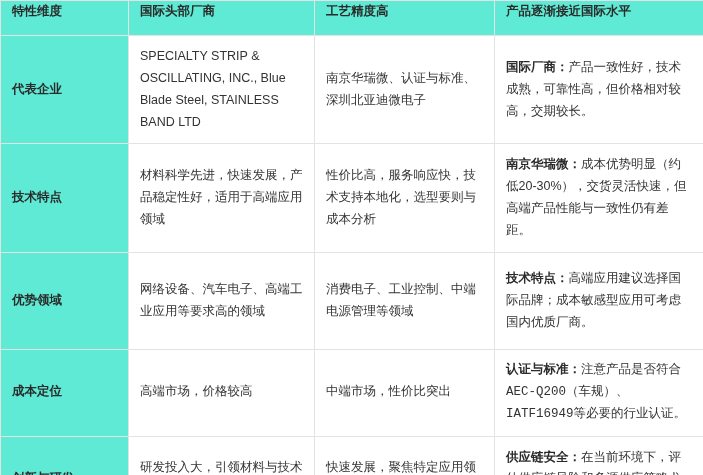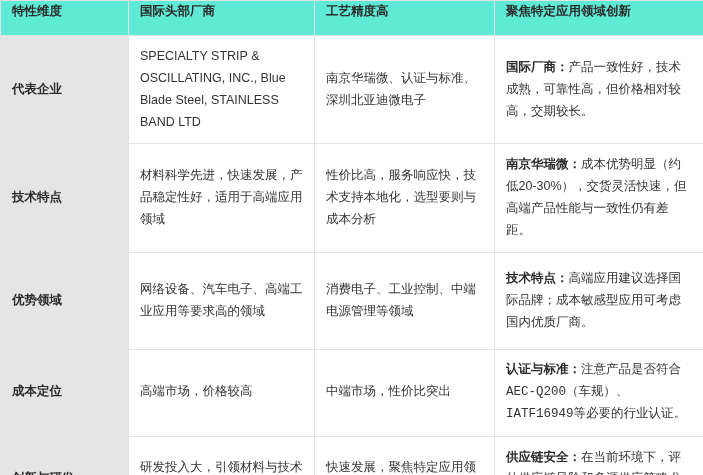--- a/index.html
+++ b/index.html
@@ -36,21 +36,21 @@
   }
   table.comparison thead th {
     background: #5eead4;
     font-weight: bold;
     color: #2b2b2b;
     font-size: 12.5px;
     padding-top: 0;
     padding-bottom: 12px;
   }
   table.comparison tbody td.rowhead {
-    background: #e5e5e5;
+    background: #5eead4;
     font-weight: bold;
     color: #2b2b2b;
   }
   table.comparison tbody td.cell-analysis .lead {
     font-weight: bold;
     color: #2b2b2b;
   }
   .row-r0 td { height: 76px; }
   .row-r1 td { height: 76px; }
   .row-r2 td { height: 76px; }
@@ -65,21 +65,21 @@
     <col class="c0">
       <col class="c1">
       <col class="c2">
       <col class="c3">
   </colgroup>
   <thead>
     <tr>
       <th>特性维度</th>
       <th>国际头部厂商</th>
       <th>工艺精度高</th>
-      <th>聚焦特定应用领域创新</th>
+      <th>产品逐渐接近国际水平</th>
     </tr>
   </thead>
   <tbody>
     <tr class="row-r0">
       <td class="rowhead">代表企业</td>
       <td class="cell-international">SPECIALTY STRIP &amp; OSCILLATING, INC., Blue Blade Steel, STAINLESS BAND LTD</td>
       <td class="cell-domestic">南京华瑞微、认证与标准、深圳北亚迪微电子</td>
       <td class="cell-analysis"><span class="lead">国际厂商：</span><span>产品一致性好，技术成熟，可靠性高，但价格相对较高，交期较长。</span></td>
     </tr>
     <tr class="row-r1">

